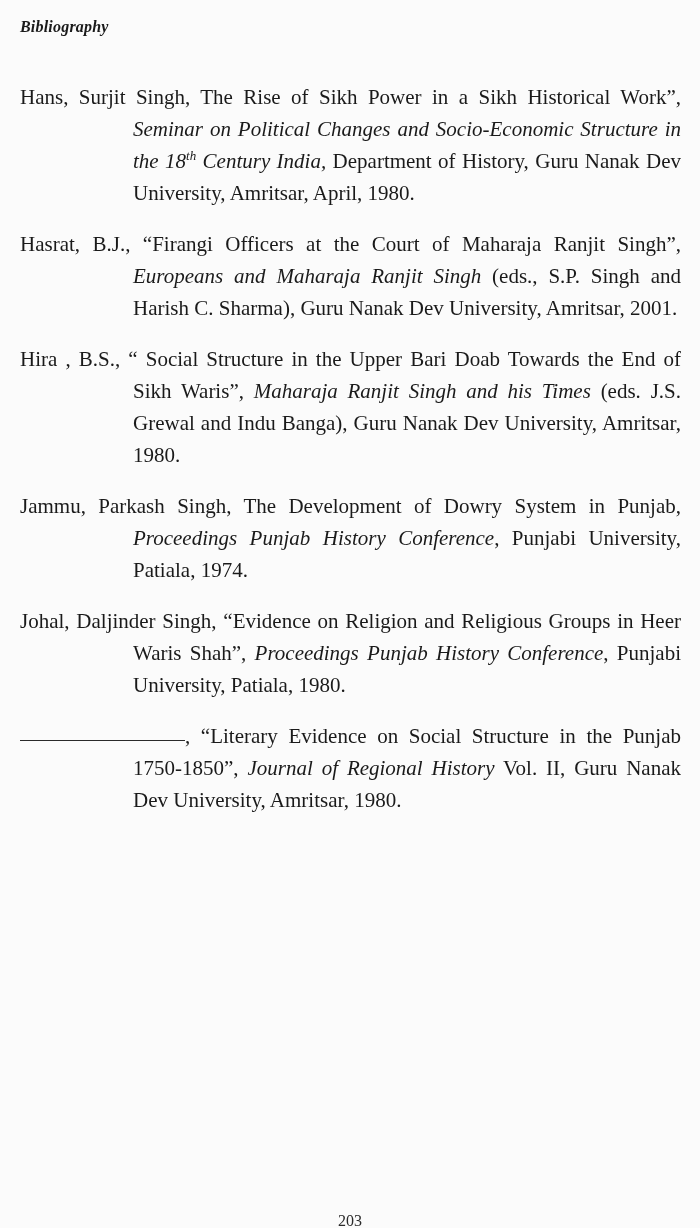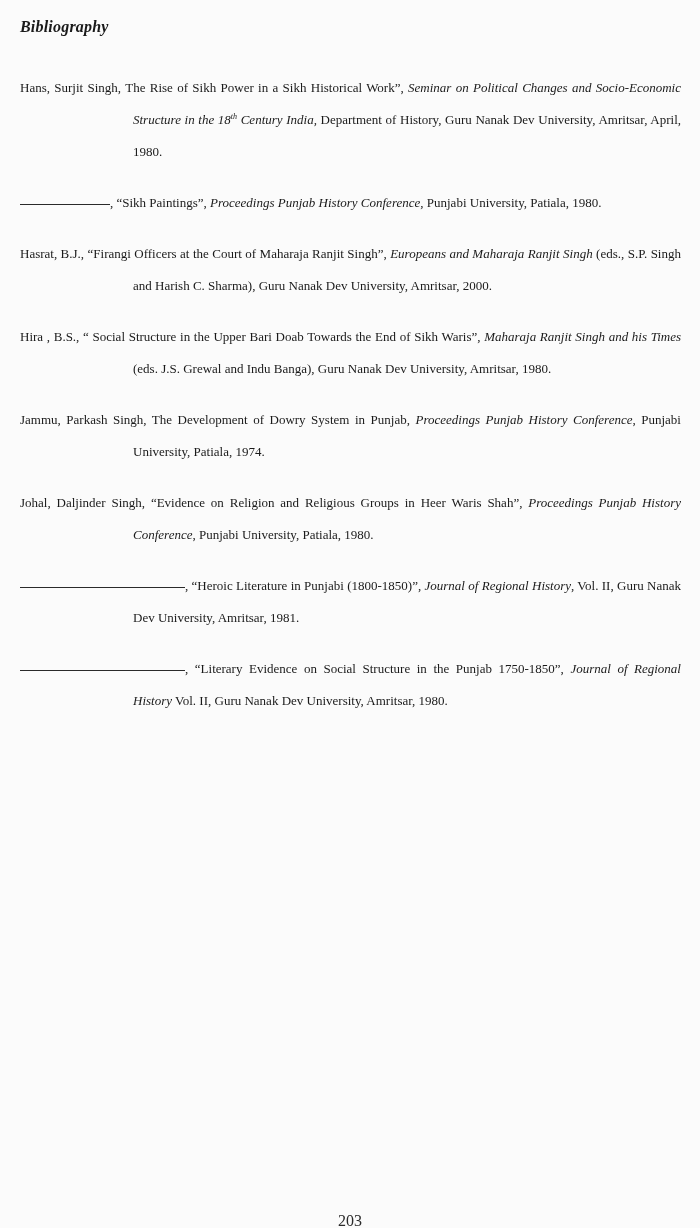--- a/index.html
+++ b/index.html
@@ -37,25 +37,25 @@
 
   
   .biblio {
     position: absolute;
     left: 20px;
     top: 72px;
     width: 661px;      
   }
 
   .entry {
-    font-size: 13px;
+    font-size: 21px;
     line-height: 32px;
     text-align: justify;
     text-justify: inter-word;
-    margin: 0 0 19px 0;
+    margin: 9px 0 19px 0;
     padding-left: 113px;   
     text-indent: -113px;   
     hyphens: none;
   }
   .entry:last-child { margin-bottom: 0; }
 
   
   .entry > span { }
 
   i, .it {
@@ -94,24 +94,22 @@
 </style>
 </head>
 <body>
 
 <div class="page">
 
   <div class="heading">Bibliography</div>
 
   <div class="biblio">
       <p class="entry"><span>Hans, Surjit Singh, The Rise of Sikh Power in a Sikh Historical Work”, </span><i>Seminar on Political Changes and Socio-Economic Structure in the 18</i><sup>th</sup><i> Century India,</i><span> Department of History, Guru Nanak Dev University, Amritsar, April, 1980.</span></p>
-      <p class="entry"><span class="ditto short"></span><span>, “Sikh Paintings”, </span><i>Proceedings Punjab History Conference</i><span>, Punjabi University, Patiala, 1980.</span></p>
-      <p class="entry"><span>Hasrat, B.J., “Firangi Officers at the Court of Maharaja Ranjit Singh”, </span><i>Europeans and Maharaja Ranjit Singh</i><span> (eds., S.P. Singh and Harish C. Sharma), Guru Nanak Dev University, Amritsar, 2000.</span></p>
+      <p class="entry"><span>Hasrat, B.J., “Firangi Officers at the Court of Maharaja Ranjit Singh”, </span><i>Europeans and Maharaja Ranjit Singh</i><span> (eds., S.P. Singh and Harish C. Sharma), Guru Nanak Dev University, Amritsar, 2001.</span></p>
       <p class="entry"><span>Hira , B.S., “ Social Structure in the Upper Bari Doab Towards the End of Sikh Waris”, </span><i>Maharaja Ranjit Singh and his Times</i><span> (eds. J.S. Grewal and Indu Banga), Guru Nanak Dev University, Amritsar, 1980.</span></p>
       <p class="entry"><span>Jammu, Parkash Singh, The Development of Dowry System in Punjab, </span><i>Proceedings Punjab History Conference</i><span>, Punjabi University, Patiala, 1974.</span></p>
       <p class="entry"><span>Johal, Daljinder Singh, “Evidence on Religion and Religious Groups in Heer Waris Shah”, </span><i>Proceedings Punjab History Conference</i><span>, Punjabi University, Patiala, 1980.</span></p>
-      <p class="entry"><span class="ditto long"></span><span>, “Heroic Literature in Punjabi (1800-1850)”, </span><i>Journal of Regional History</i><span>, Vol. II, Guru Nanak Dev University, Amritsar, 1981.</span></p>
       <p class="entry"><span class="ditto long"></span><span>, “Literary Evidence on Social Structure in the Punjab 1750-1850”, </span><i>Journal of Regional History</i><span> Vol. II, Guru Nanak Dev University, Amritsar, 1980.</span></p>
     </div>
 
   <div class="folio">203</div>
 
 </div>
 
 </body></html>

